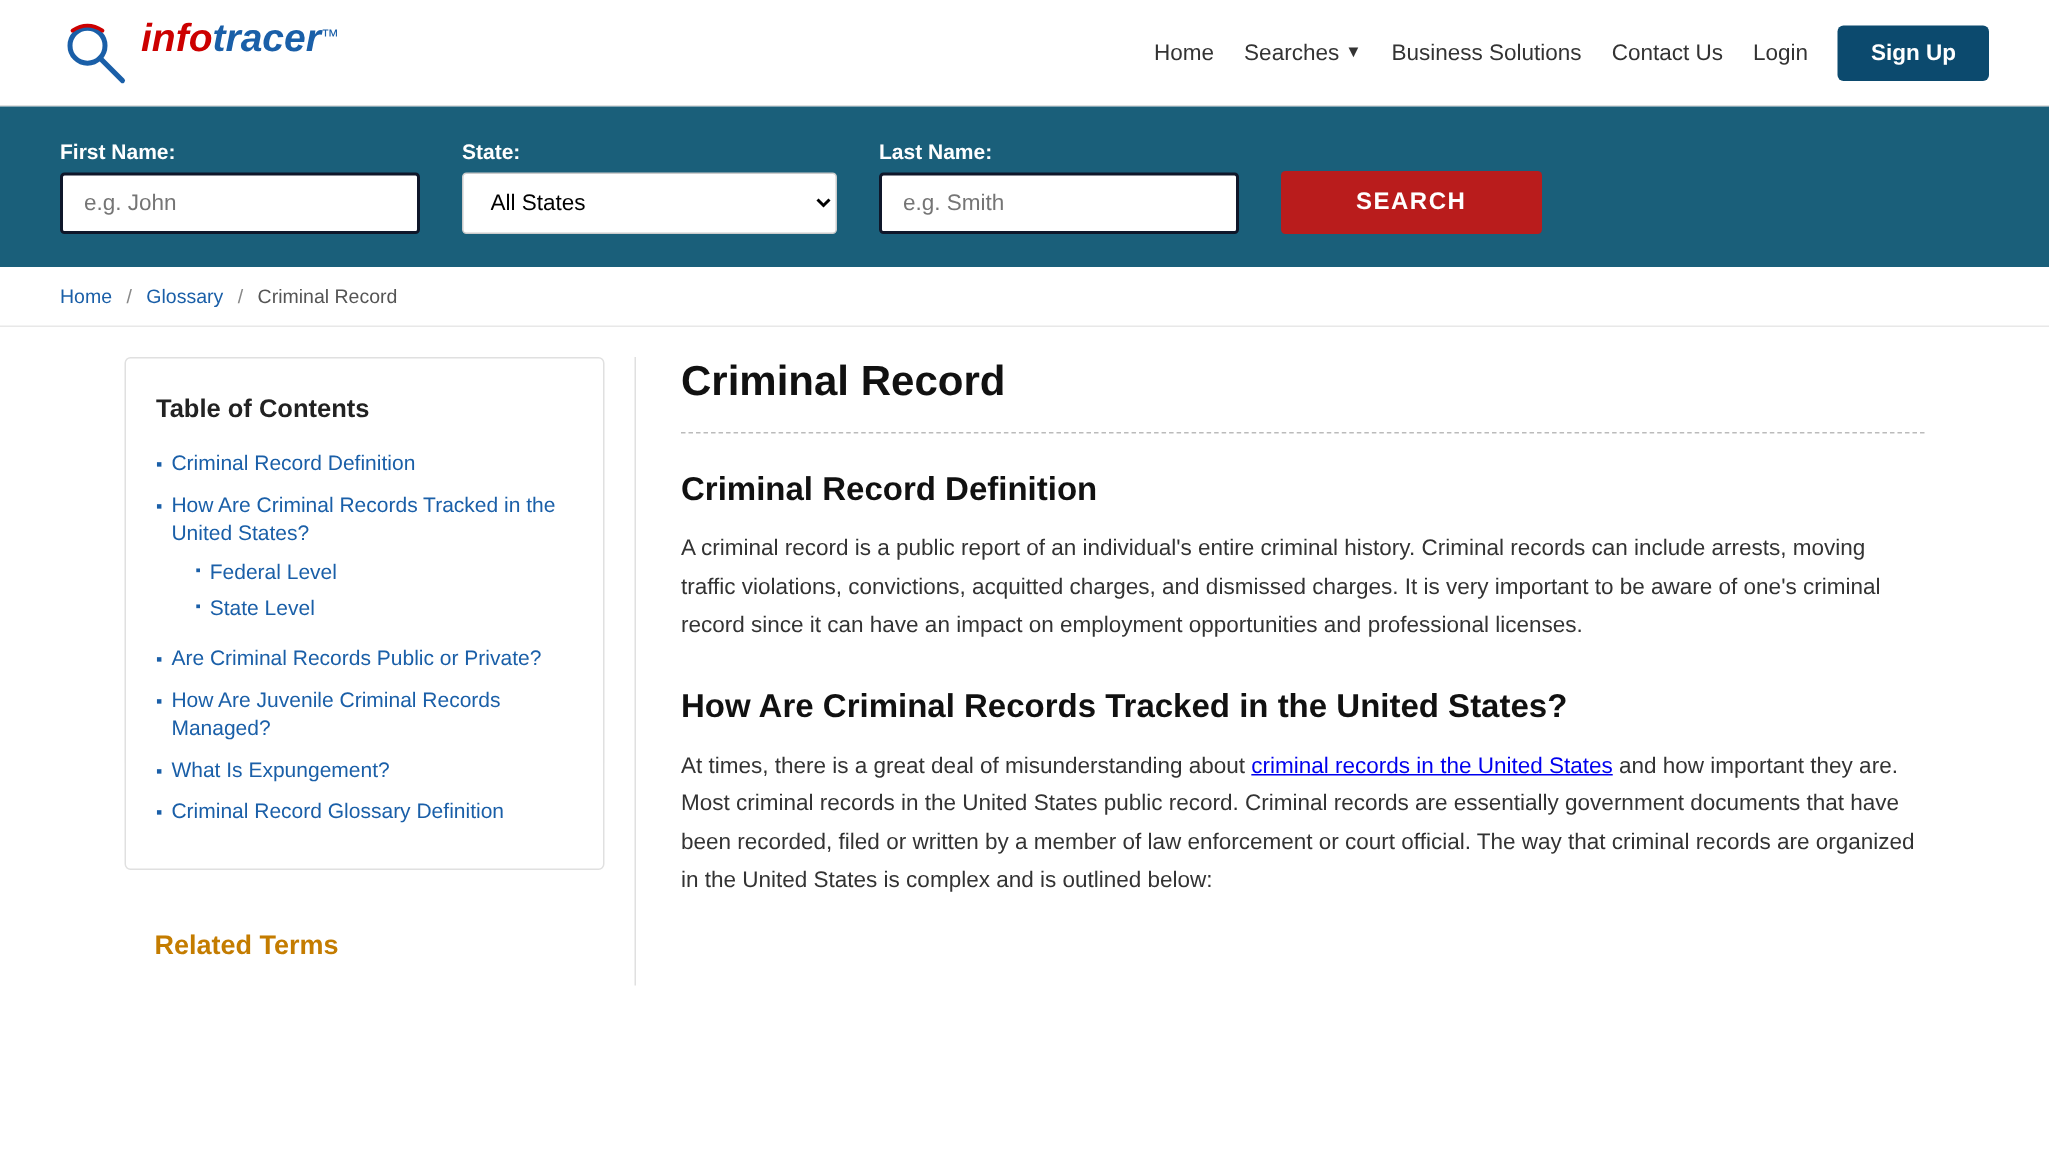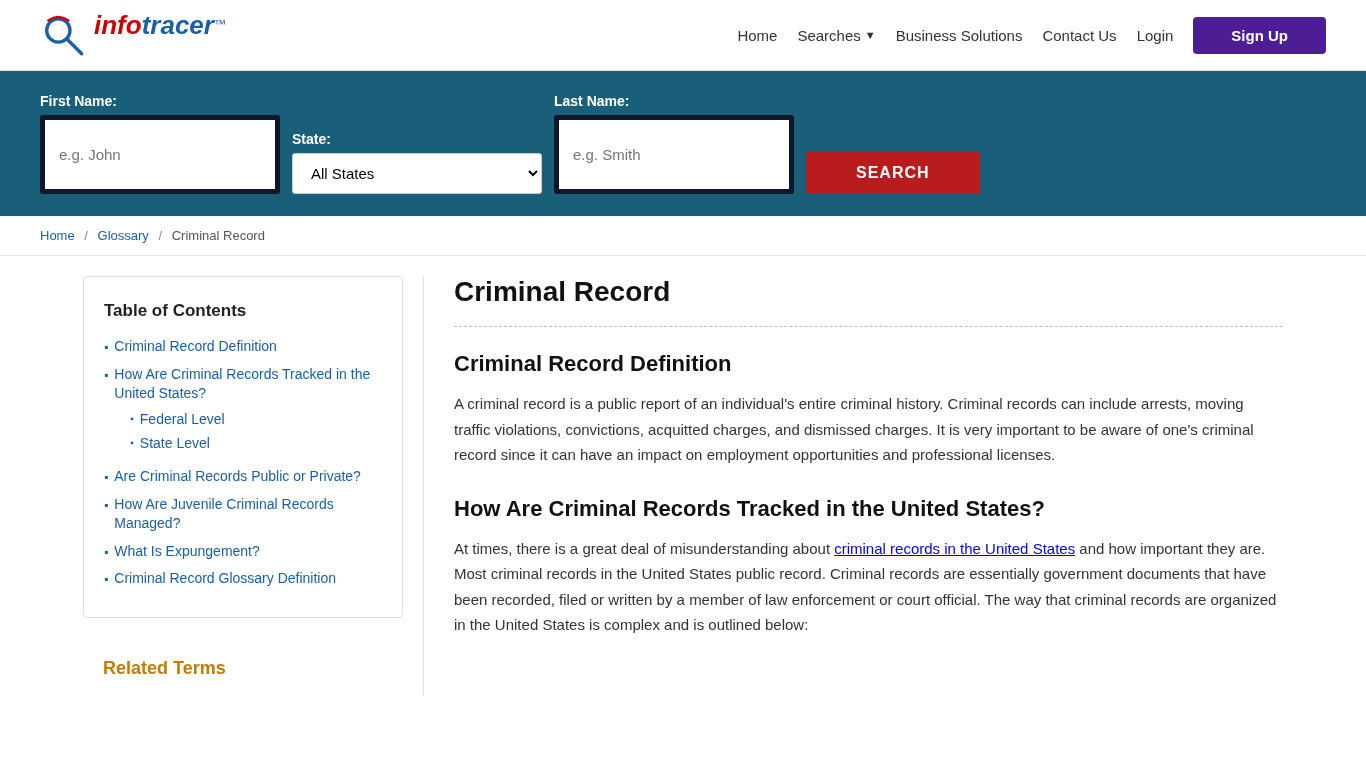--- a/index.html
+++ b/index.html
@@ -37,55 +37,55 @@
     }
     .nav .searches-link .chevron { font-size: 11px; }
     .btn-login {
       background: none;
       border: none;
       font-size: 15px;
       cursor: pointer;
       color: #333;
     }
     .btn-signup {
-      background: #4c1d95;
+      background: #0c4a6e;
       color: #fff;
       border: none;
-      padding: 10px 38px;
+      padding: 10px 22px;
       font-size: 15px;
       font-weight: bold;
       border-radius: 4px;
       cursor: pointer;
     }
 
     
     .search-bar {
       background: #1a5f7a;
       padding: 22px 40px;
     }
     .search-bar-inner {
       display: flex;
       align-items: flex-end;
-      gap: 12px;
+      gap: 28px;
       max-width: 1200px;
     }
     .search-field {
       display: flex;
       flex-direction: column;
       gap: 6px;
     }
     .search-field label {
       color: #fff;
       font-size: 14px;
       font-weight: bold;
     }
     .search-field input {
-      padding: 26px 14px;
-      font-size: 15px;
-      border: 5px solid #0f172a;
+      padding: 10px 14px;
+      font-size: 15px;
+      border: 2px solid #0f172a;
       border-radius: 3px;
       width: 240px;
       background: #fff;
     }
     .search-field select {
       padding: 10px 14px;
       font-size: 15px;
       border: 1px solid #ccc;
       border-radius: 3px;
       width: 250px;

